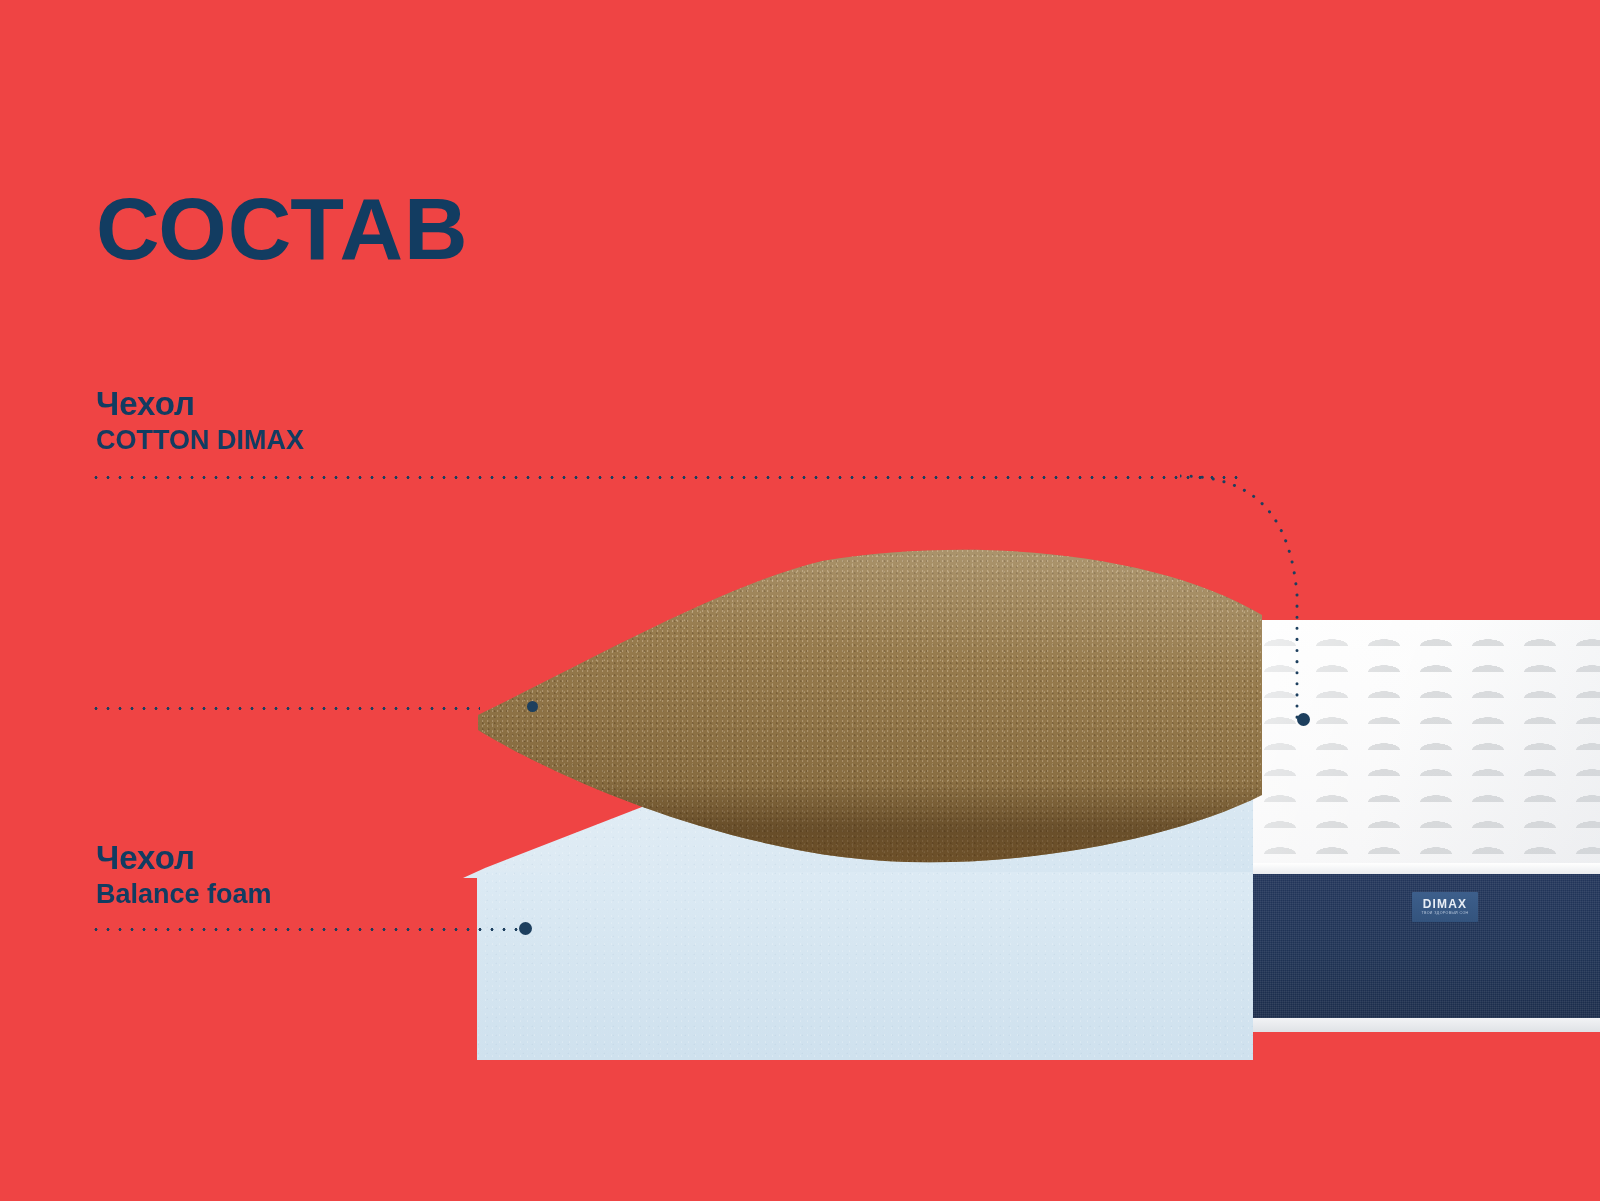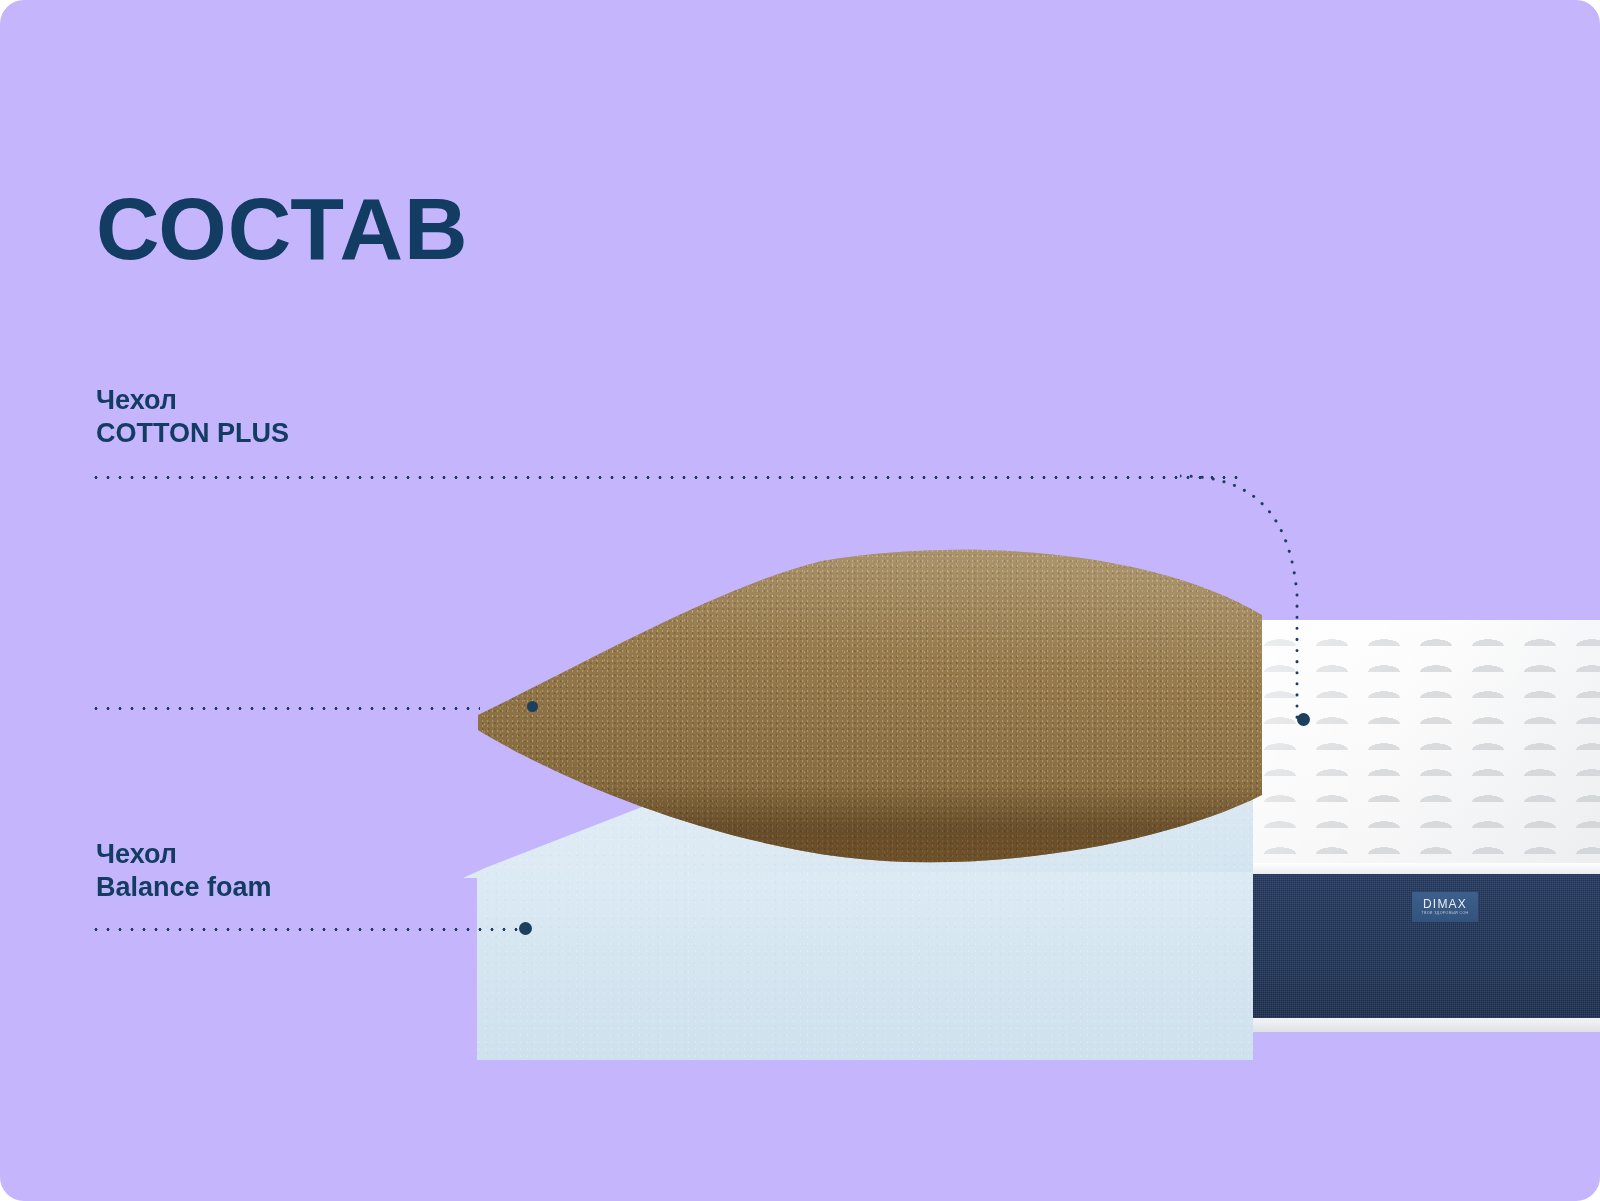--- a/index.html
+++ b/index.html
@@ -1,31 +1,31 @@
 <!DOCTYPE html>
 <html><head>
 <meta charset="utf-8">
 <style>
   * { margin:0; padding:0; box-sizing:border-box; }
   html,body { width:1600px; height:1201px; background:#ffffff; }
   body { font-family:"Liberation Sans", sans-serif; position:relative; overflow:hidden; }
 
-  .stage { position:absolute; inset:0; background:#c4b5fd;border-radius:24px; }
+  .stage { position:absolute; inset:0; background:#ef4444; }
 
   
   .title {
     position:absolute; left:96px; top:185px;
     font-size:88px; font-weight:700; letter-spacing:1px;
     color:#123c61; line-height:1;
     font-family:"Liberation Sans", sans-serif;
   }
 
   
   .label { position:absolute; color:#123c61; font-weight:700; line-height:1.22; }
-  .label .l1 { font-size:27px; }
+  .label .l1 { font-size:33px; }
   .label .l2 { font-size:27px; }
   .label-cover { left:96px; top:384px; }
   .label-coir  { left:96px; top:613px; }
   .label-foam  { left:96px; top:838px; }
 
   
   .leader {
     position:absolute; height:3px;
     background-image:radial-gradient(circle, #1d3f5e 1.4px, rgba(0,0,0,0) 1.6px);
     background-size:12px 3px; background-repeat:repeat-x;
@@ -84,21 +84,21 @@
     background:linear-gradient(180deg,#f2f3f5,#dfe2e6);
   }
   
   .logo-patch {
     position:absolute; left:262px; top:272px; width:66px; height:30px;
     background:linear-gradient(180deg,#3d5f8c,#33537d);
     display:flex; flex-direction:column; align-items:center; justify-content:center;
     border-radius:1px;
   }
   .logo-patch .lg-main {
-    font-size:12px; font-weight:400; color:#e8eef6; letter-spacing:1.2px; line-height:1;
+    font-size:12px; font-weight:700; color:#e8eef6; letter-spacing:1.2px; line-height:1;
   }
   .logo-patch .lg-sub {
     font-size:3.6px; color:#b9c9dd; letter-spacing:0.4px; margin-top:2px; line-height:1;
   }
 
   
   .foam { position:absolute; left:463px; top:760px; width:790px; height:300px; }
   .foam-top {
     position:absolute; left:0; top:0; width:790px; height:118px;
     background:linear-gradient(170deg,#e5eff6 0%,#dbe9f3 60%,#d3e4f0 100%);
@@ -181,21 +181,21 @@
 
   <div class="coir">
     <div class="coir-body"></div>
     <div class="coir-fiber-fuzz"></div>
     <div class="coir-shade"></div>
     <div class="coir-edge"></div>
   </div>
 
   <div class="label label-cover">
     <div class="l1">Чехол</div>
-    <div class="l2">COTTON PLUS</div>
+    <div class="l2">COTTON DIMAX</div>
   </div>
   <div class="leader leader-cover"></div>
   <svg class="leader-curve" viewBox="0 0 180 290">
     <path d="M 0 21 C 70 21, 110 55, 117 140 L 117 265" fill="none" stroke="#1d3f5e" stroke-width="3" stroke-linecap="round" stroke-dasharray="0.1 11"></path>
   </svg>
   <div class="dot-end dot-cover"></div>
 
   <div class="leader leader-coir"></div>
   <div class="dot-end dot-coir"></div>
 

